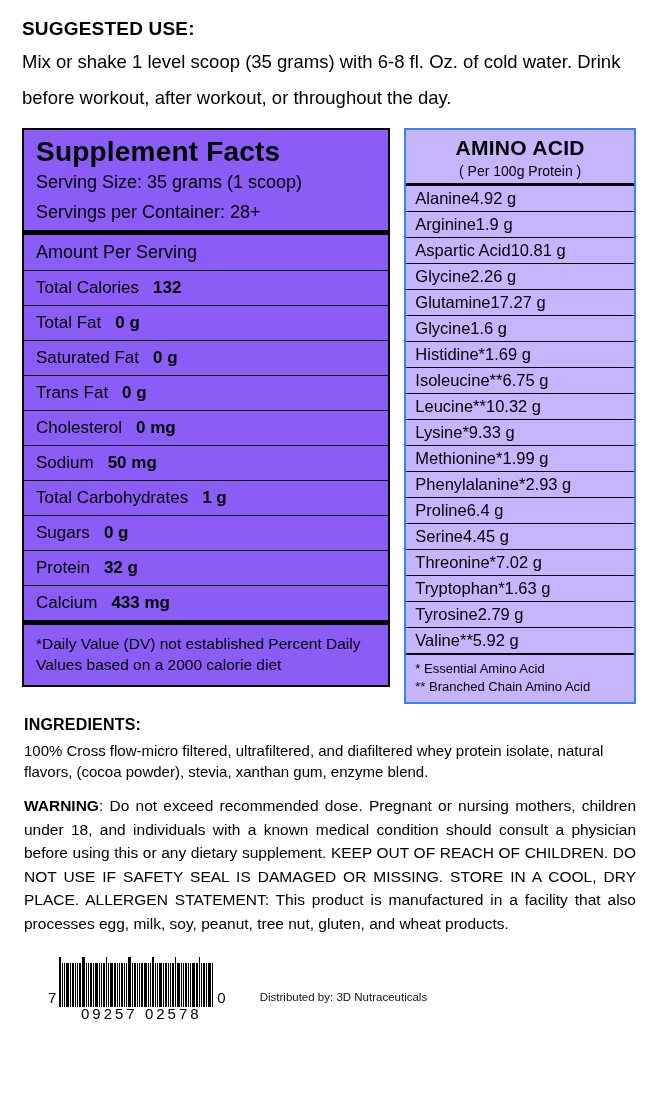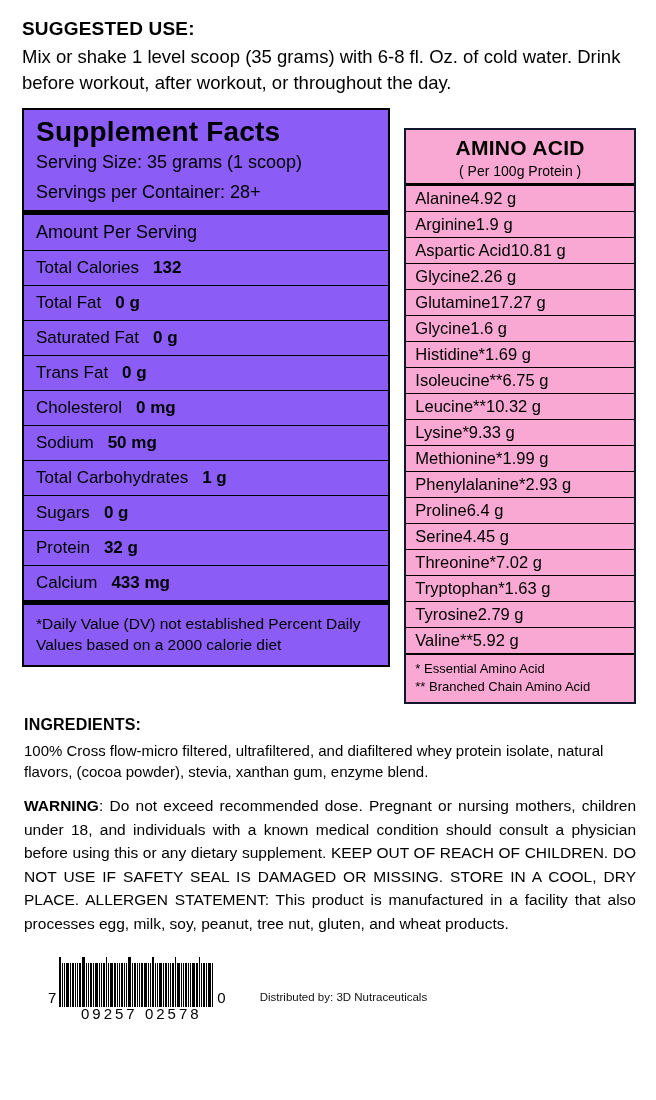--- a/index.html
+++ b/index.html
@@ -18,21 +18,21 @@
 
   
   .suggested-title {
     font-size: 19px;
     font-weight: bold;
     letter-spacing: .2px;
     margin: 4px 0 4px 0;
   }
   .suggested-text {
     font-size: 18.5px;
-    line-height: 26px;
+    line-height: 36px;
     margin: 0 0 12px 0;
     max-width: 615px;
   }
 
   
   .panels {
     display: flex;
     align-items: flex-start;
     gap: 14px;
   }
@@ -74,23 +74,22 @@
   }
   .sf-foot {
     font-size: 15.5px;
     line-height: 21px;
     padding: 8px 10px 10px 12px;
   }
 
   
   .aa {
     width: 234px;
-    border: 2px solid #0f172a;
-    background: #f9a8d4;
-    margin-top: 20px;
+    border: 2px solid #3b82f6;
+    background: #c4b5fd;
   }
   .aa-head { padding: 6px 6px 4px 6px; text-align: center; }
   .aa-title {
     font-size: 21px;
     font-weight: bold;
     letter-spacing: .3px;
   }
   .aa-sub {
     font-size: 19px;
     letter-spacing: 4px;

